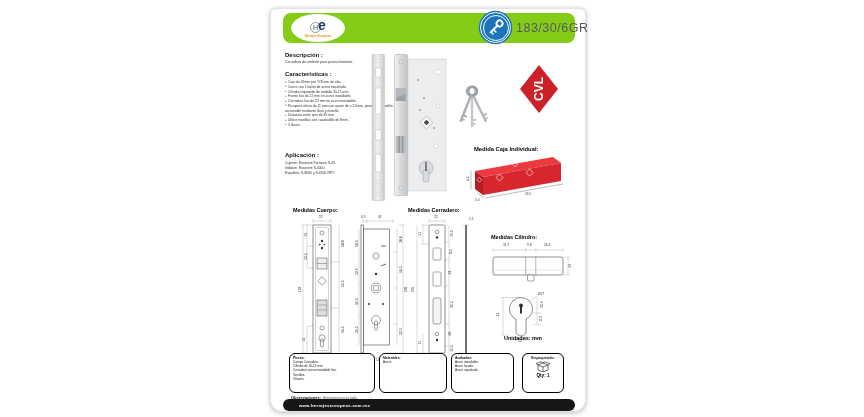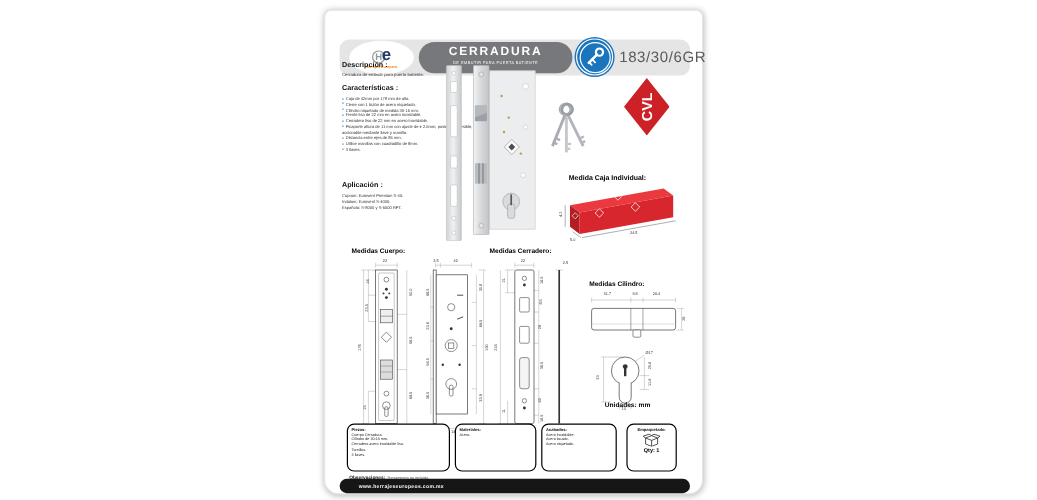--- a/index.html
+++ b/index.html
@@ -4,22 +4,22 @@
 <style>
   * { margin:0; padding:0; box-sizing:border-box; }
   html,body { width:864px; height:417px; background:#ffffff; font-family:"Liberation Sans", sans-serif; }
   body { position:relative; overflow:hidden; }
 
   .page { position:absolute; left:270px; top:8px; width:316px; height:404px;
           background:#fff; border:1px solid #e3e4e5; border-radius:6px 6px 12px 12px;
           box-shadow:0 1px 5px rgba(0,0,0,.28); }
 
   
-  .hdr { position:absolute; left:12px; top:24px; width:292px; height:30px;
-         background:#e5e5e5; border-radius:8px; }
+  .hdr { position:absolute; left:12px; top:4px; width:292px; height:30px;
+         background:#84cc16; border-radius:8px; }
   .logo-oval { position:absolute; left:8px; top:1px; width:54px; height:28px; background:#fff;
                border-radius:50%; display:flex; flex-direction:column; align-items:center; justify-content:center; }
   .logo-he { line-height:12px; }
   .logo-he .h { font-weight:bold; font-size:8px; color:#95999d; border:1px solid #95999d;
                 border-radius:50%; display:inline-block; width:11px; height:11px; line-height:10px; text-align:center; }
   .logo-he .e { font-weight:bold; font-size:14px; color:#1e3a68; margin-left:-3px; }
   .logo-sub { font-size:3px; color:#f08c1e; font-weight:bold; margin-top:1px; white-space:nowrap; }
   .pill { position:absolute; left:66px; top:2px; width:128px; height:26px; background:#77787b;
           border-radius:13px; color:#fff; text-align:center; padding-top:4px; }
   .pill .t { font-size:10px; font-weight:bold; letter-spacing:1.5px; line-height:10px; }
@@ -72,24 +72,20 @@
 <body>
 
 <div class="page">
 
   <div class="hdr">
     <div class="logo-oval">
       <div class="logo-he">
         <span class="h">H</span><span class="e">e</span>
       </div>
       <div class="logo-sub">Herrajes Europeos</div>
-    </div>
-    <div class="pill">
-      <div class="t">CERRADURA</div>
-      <div class="s">DE EMBUTIR PARA PUERTA BATIENTE</div>
     </div>
     <div class="keycircle">
       <svg viewBox="0 0 20 20">
         <g transform="rotate(45 10 10)" stroke="#fff" fill="none" stroke-linecap="round">
           <circle cx="10" cy="5" r="2.6" stroke-width="1.6"></circle>
           <line x1="10" y1="7.6" x2="10" y2="16" stroke-width="1.8"></line>
           <line x1="10" y1="12.5" x2="13" y2="12.5" stroke-width="1.3"></line>
           <line x1="10" y1="15.5" x2="12.5" y2="15.5" stroke-width="1.3"></line>
         </g>
       </svg>

